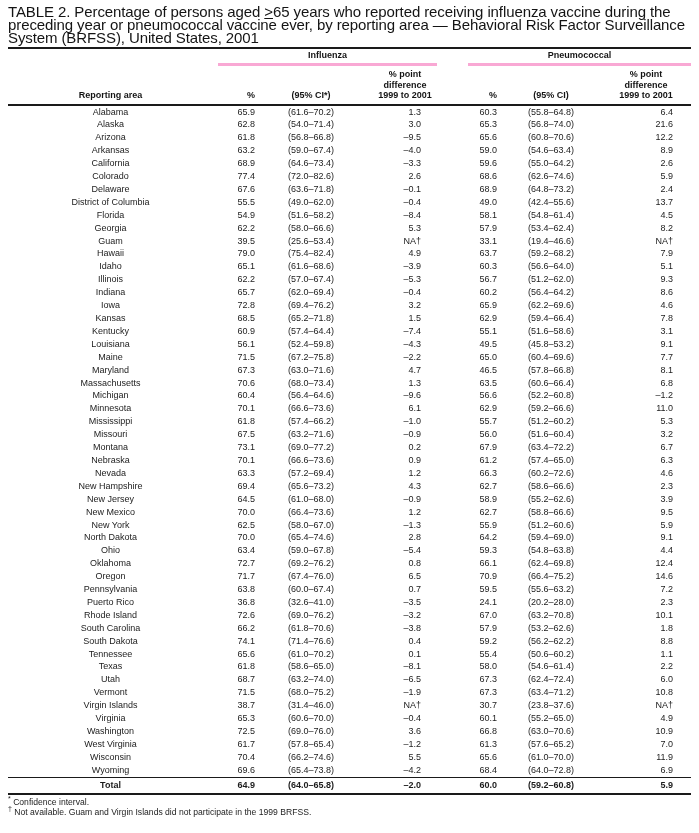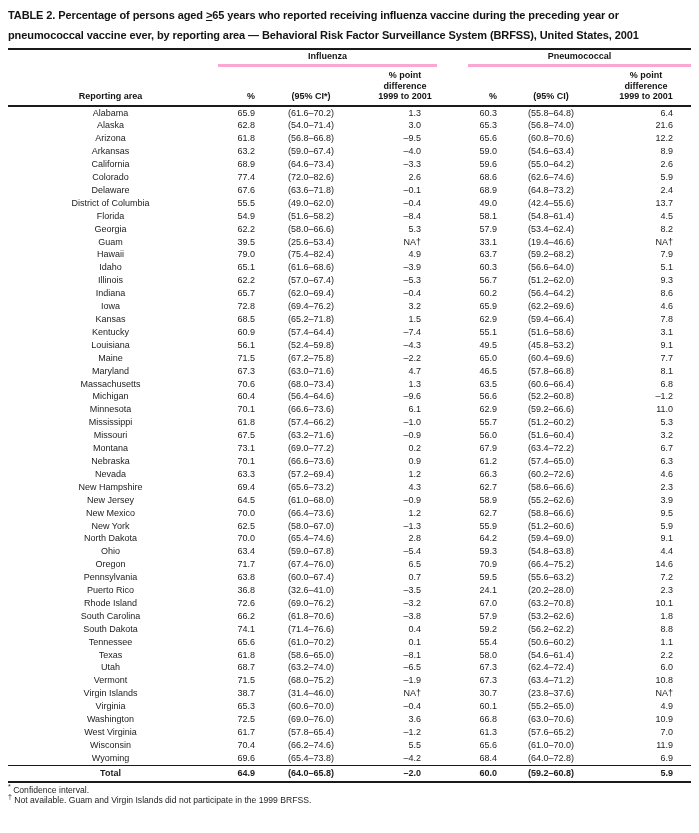--- a/index.html
+++ b/index.html
@@ -4,21 +4,21 @@
 <style>
   html,body{margin:0;padding:0;background:#fff;}
   .page{
     width:699px;height:833px;box-sizing:border-box;
     padding:5px 8px 0 8px;
     background:#fff;color:#161616;
     font-family:"Liberation Sans", sans-serif;
     overflow:hidden;
   }
   .title{
-    font-weight:bold;font-size:11px;line-height:20px;
+    font-weight:normal;font-size:15px;line-height:13px;
     letter-spacing:-0.1px;color:#141414;
   }
   .title .geq{text-decoration:underline;}
   .rule-thick{border:none;border-top:2px solid #1a1a1a;margin:3px 0 0 0;}
   table{
     width:683px;border-collapse:collapse;table-layout:fixed;
     font-size:9px;color:#1c1c1c;margin-top:0;
   }
   col.c1{width:205px}
   col.c2{width:48px}
@@ -414,20 +414,29 @@
         <tr>
         <td class="left">Ohio</td>
         <td class="right pr6">63.4</td>
         <td class="center">(59.0–67.8)</td>
         <td class="right pr28">–5.4</td>
         <td class="right pr4">59.3</td>
         <td class="center">(54.8–63.8)</td>
         <td class="right pr18">4.4</td>
       </tr>
         <tr>
+        <td class="left">Oklahoma</td>
+        <td class="right pr6">72.7</td>
+        <td class="center">(69.2–76.2)</td>
+        <td class="right pr28">0.8</td>
+        <td class="right pr4">66.1</td>
+        <td class="center">(62.4–69.8)</td>
+        <td class="right pr18">12.4</td>
+      </tr>
+        <tr>
         <td class="left">Oregon</td>
         <td class="right pr6">71.7</td>
         <td class="center">(67.4–76.0)</td>
         <td class="right pr28">6.5</td>
         <td class="right pr4">70.9</td>
         <td class="center">(66.4–75.2)</td>
         <td class="right pr18">14.6</td>
       </tr>
         <tr>
         <td class="left">Pennsylvania</td>

